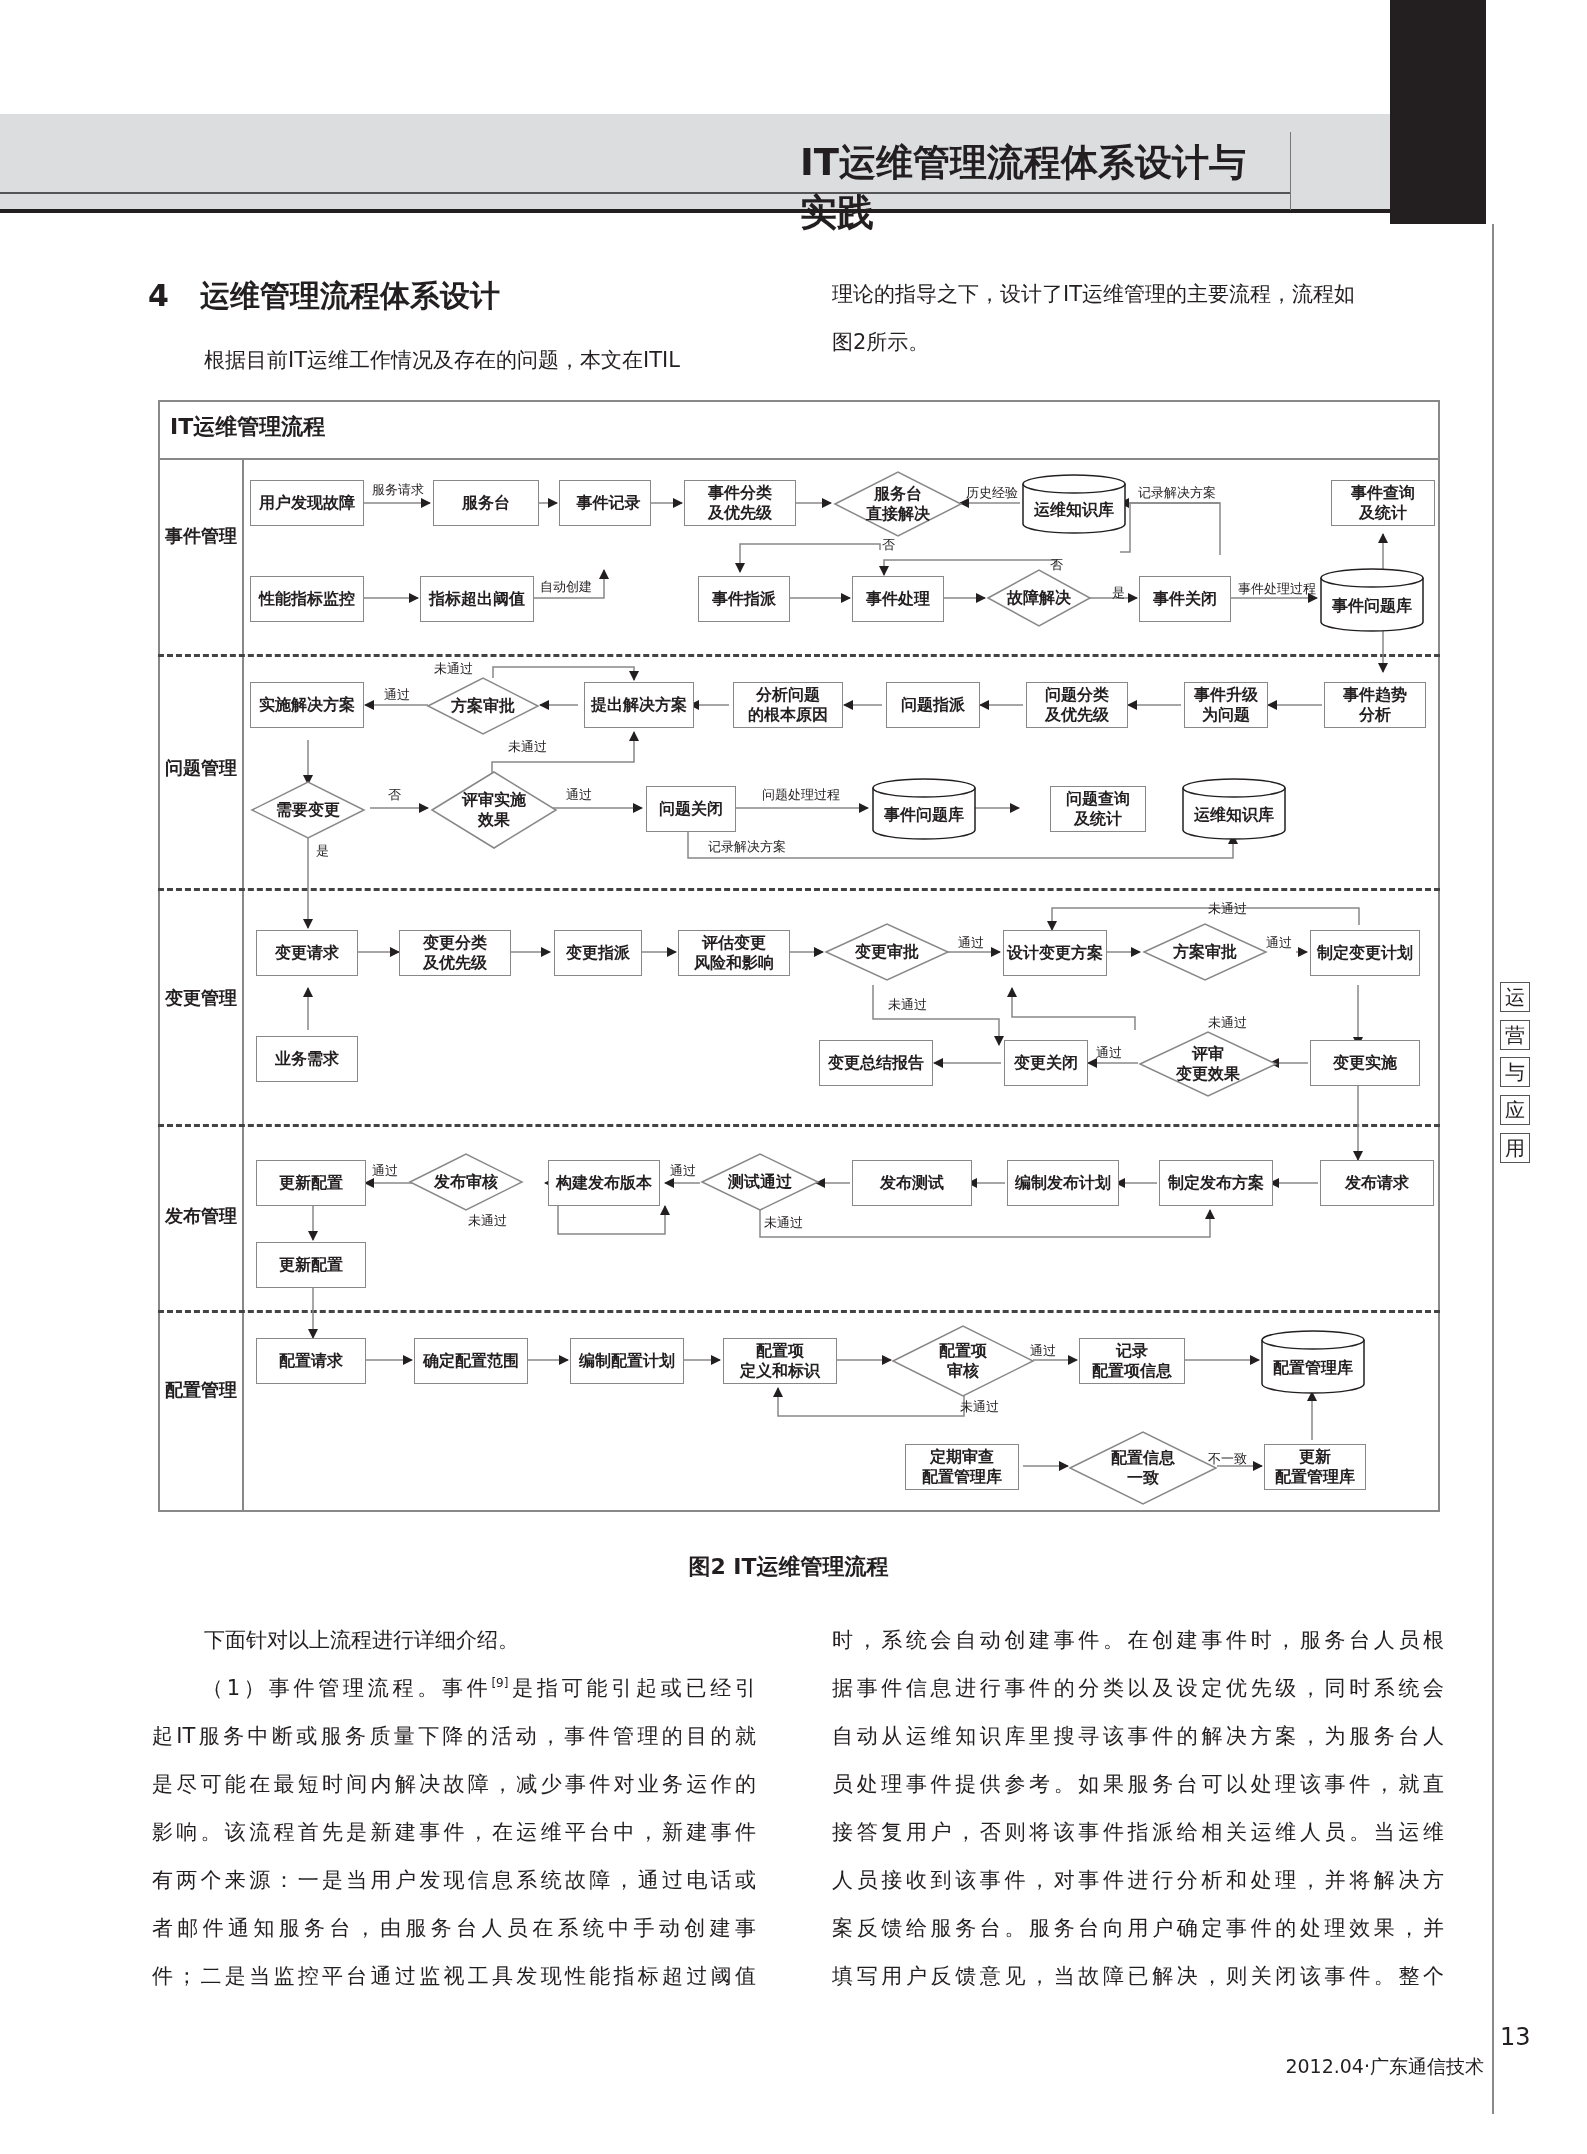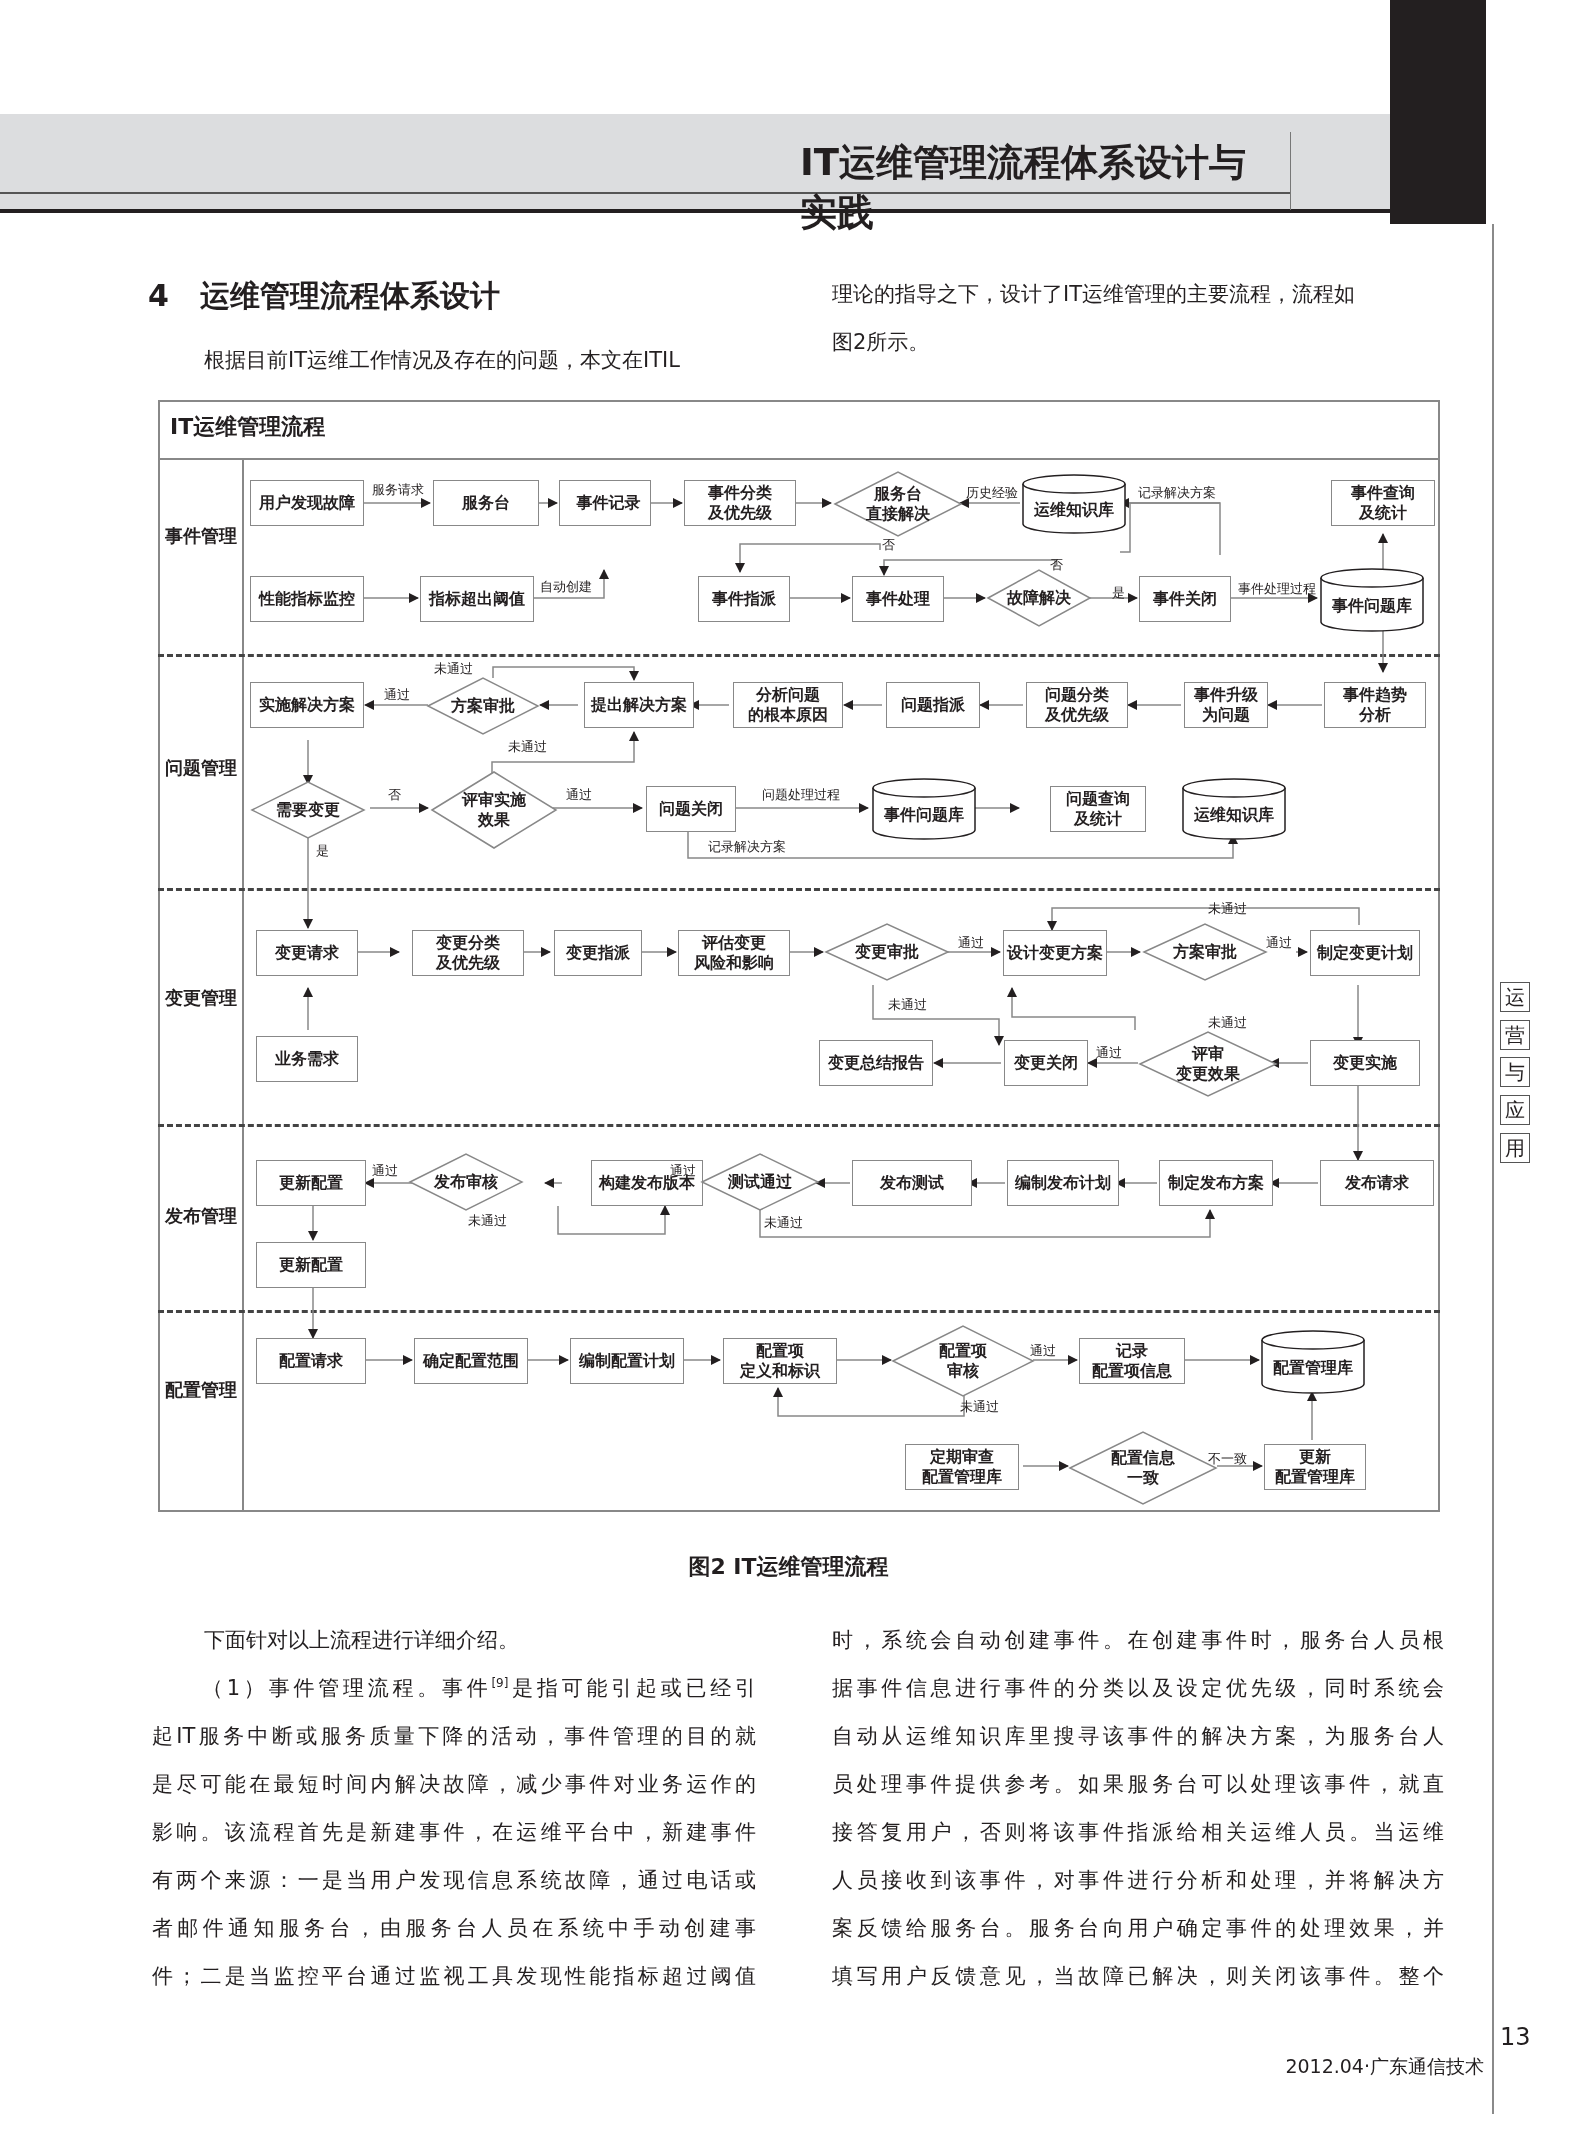--- a/index.html
+++ b/index.html
@@ -279,21 +279,21 @@
 <div class="elabel" style="left:384px;top:686px;">通过</div>
 <div class="elabel" style="left:434px;top:660px;">未通过</div>
 <div class="elabel" style="left:508px;top:738px;">未通过</div>
 <div class="elabel" style="left:388px;top:786px;">否</div>
 <div class="elabel" style="left:566px;top:786px;">通过</div>
 <div class="elabel" style="left:762px;top:786px;">问题处理过程</div>
 <div class="elabel" style="left:316px;top:842px;">是</div>
 <div class="elabel" style="left:708px;top:838px;">记录解决方案</div>
 
 <div class="box" style="left:256px;top:930px;width:102px;height:46px;">变更请求</div>
-<div class="box" style="left:412px;top:930px;width:112px;height:46px;">变更分类
+<div class="box" style="left:399px;top:930px;width:112px;height:46px;">变更分类
 及优先级</div>
 <div class="box" style="left:554px;top:930px;width:88px;height:46px;">变更指派</div>
 <div class="box" style="left:678px;top:930px;width:112px;height:46px;">评估变更
 风险和影响</div>
 <div class="dia" style="left:826px;top:924px;width:122px;height:56px;">
   <svg viewBox="0 0 122 56" preserveAspectRatio="none">
       <polygon points="0,28 61,0 122,28 61,56" fill="#fff" stroke="#888" stroke-width="1.5"></polygon>
     </svg>
   <span>变更审批</span>
 </div>
@@ -325,21 +325,21 @@
 <div class="elabel" style="left:1096px;top:1044px;">通过</div>
 <div class="elabel" style="left:1208px;top:1014px;">未通过</div>
 
 <div class="box" style="left:256px;top:1160px;width:110px;height:46px;">更新配置</div>
 <div class="dia" style="left:410px;top:1154px;width:112px;height:56px;">
   <svg viewBox="0 0 112 56" preserveAspectRatio="none">
       <polygon points="0,28 56,0 112,28 56,56" fill="#fff" stroke="#888" stroke-width="1.5"></polygon>
     </svg>
   <span>发布审核</span>
 </div>
-<div class="box" style="left:548px;top:1160px;width:112px;height:46px;margin-left:43px;">构建发布版本</div>
+<div class="box" style="left:548px;top:1160px;width:112px;height:46px;">构建发布版本</div>
 <div class="dia" style="left:702px;top:1154px;width:116px;height:56px;">
   <svg viewBox="0 0 116 56" preserveAspectRatio="none">
       <polygon points="0,28 58,0 116,28 58,56" fill="#fff" stroke="#888" stroke-width="1.5"></polygon>
     </svg>
   <span>测试通过</span>
 </div>
 <div class="box" style="left:852px;top:1160px;width:120px;height:46px;">发布测试</div>
 <div class="box" style="left:1007px;top:1160px;width:112px;height:46px;">编制发布计划</div>
 <div class="box" style="left:1159px;top:1160px;width:114px;height:46px;">制定发布方案</div>
 <div class="box" style="left:1320px;top:1160px;width:114px;height:46px;">发布请求</div>

